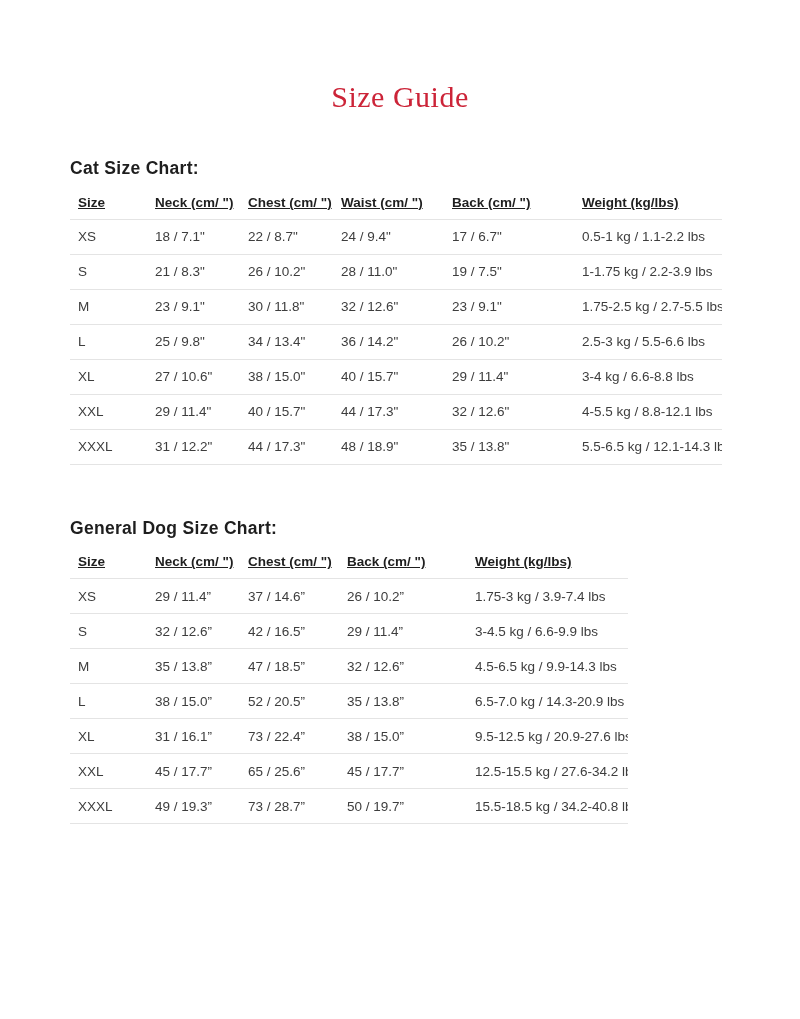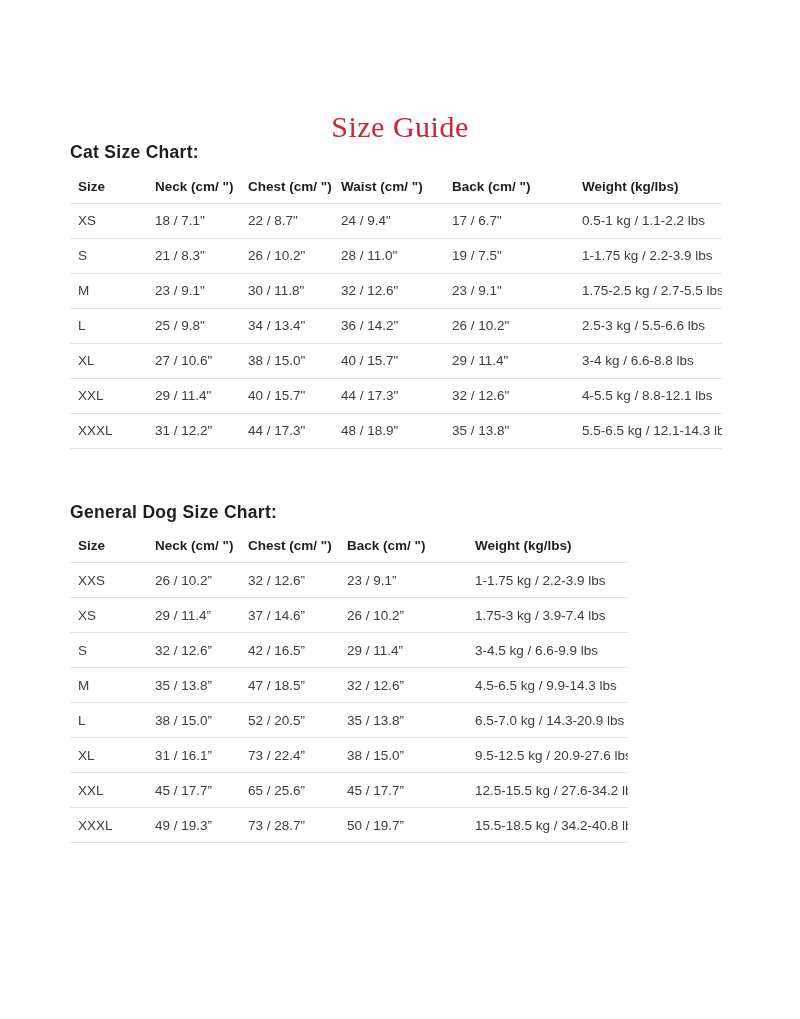--- a/index.html
+++ b/index.html
@@ -5,33 +5,33 @@
   * { margin: 0; padding: 0; box-sizing: border-box; }
   html, body { background: #ffffff; }
   body {
     width: 800px;
     height: 1019px;
     font-family: "Liberation Sans", sans-serif;
     color: #3d3d3d;
     overflow: hidden;
   }
   .page-title {
-    padding-top: 112px;
+    padding-top: 82px;
     text-align: center;
     font-family: "Liberation Serif", serif;
     font-weight: 400;
     font-size: 30px;
     line-height: 1;
     color: #cc2438;
     letter-spacing: 0.5px;
   }
   .section {
     margin-left: 70px;
   }
-  .section-cat { }
+  .section-cat { margin-top: 46px; }
   .section-dog { margin-top: 53px; }
   .section-heading {
     font-size: 17.5px;
     font-weight: 700;
     color: #1e1e1e;
     letter-spacing: 0.3px;
     line-height: 20px;
   }
   table {
     border-collapse: collapse;
@@ -46,20 +46,21 @@
     padding: 0 4px 0 8px;
     font-size: 13.5px;
     white-space: nowrap;
     overflow: hidden;
   }
   thead th {
     height: 33px;
     font-weight: 700;
     color: #1f1f1f;
     border-bottom: 1px solid #e4e4e4;
+    text-decoration: underline;
   }
   tbody td {
     height: 35px;
     font-weight: 400;
     color: #3d3d3d;
     border-bottom: 1px solid #e4e4e4;
   }
 </style>
 </head>
 <body>
@@ -162,27 +163,20 @@
       <tr>
         <th>Size</th>
         <th>Neck (cm/ ")</th>
         <th>Chest (cm/ ")</th>
         <th>Back (cm/ ")</th>
         <th>Weight (kg/lbs)</th>
       </tr>
     </thead>
     <tbody>
       <tr>
-        <td>XXS</td>
-        <td>26 / 10.2”</td>
-        <td>32 / 12.6”</td>
-        <td>23 / 9.1”</td>
-        <td>1-1.75 kg / 2.2-3.9 lbs</td>
-      </tr>
-      <tr>
         <td>XS</td>
         <td>29 / 11.4”</td>
         <td>37 / 14.6”</td>
         <td>26 / 10.2”</td>
         <td>1.75-3 kg / 3.9-7.4 lbs</td>
       </tr>
       <tr>
         <td>S</td>
         <td>32 / 12.6”</td>
         <td>42 / 16.5”</td>

